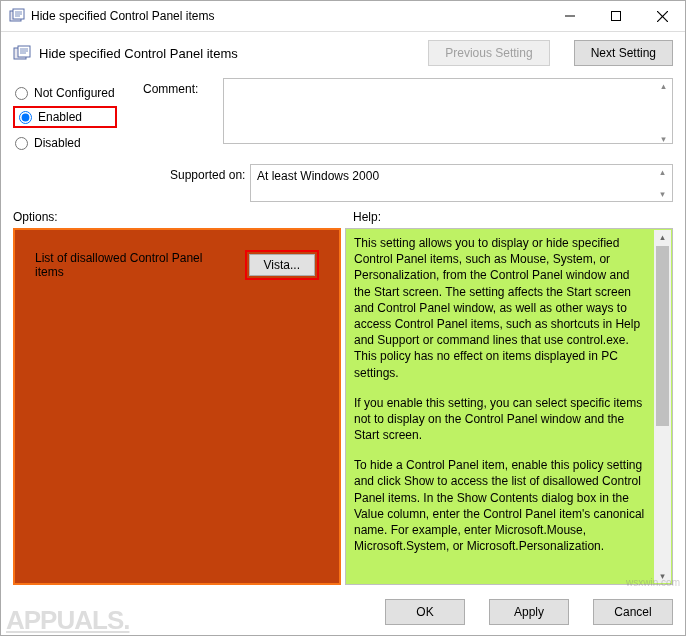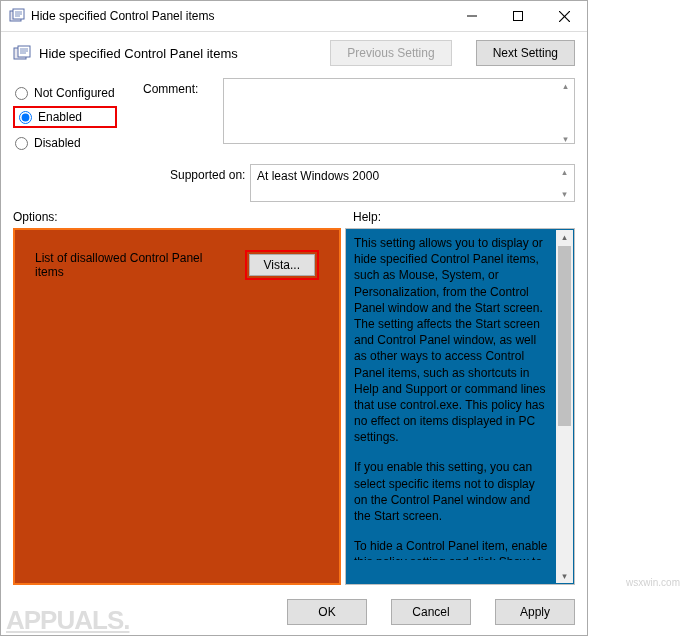--- a/index.html
+++ b/index.html
@@ -6,21 +6,21 @@
     body {
       font-family: "Segoe UI", Tahoma, sans-serif;
       font-size: 12px;
       background: #fff;
       width: 686px;
       height: 636px;
       overflow: hidden;
       position: relative;
     }
     .window {
-      width: 588px;
+      width: 686px;
       height: 636px;
       background: #fff;
       border: 1px solid #aaa;
       display: flex;
       flex-direction: column;
     }
     .titlebar {
       height: 31px;
       display: flex;
       align-items: center;
@@ -156,21 +156,21 @@
     .show-btn {
       border: 1px solid #adadad;
       background: #e1e1e1;
       padding: 3px 14px;
       font-size: 12px;
       font-family: inherit;
     }
     .help-panel {
       flex: 1;
       border: 1px solid #c0c0c0;
-      background: #0369a1;
+      background: #bef264;
       padding: 6px 4px 24px 8px;
       position: relative;
       overflow: hidden;
     }
     .help-text {
       font-size: 12px;
       line-height: 1.35;
       padding-right: 20px;
       height: 100%;
       overflow: hidden;
@@ -336,20 +336,20 @@
       <div class="help-scroll">
         <div class="arr up">▴</div>
         <div class="thumb"></div>
         <div class="arr dn">▾</div>
       </div>
     </div>
   </div>
 
   <div class="footer">
     <button class="btn">OK</button>
+    <button class="btn">Apply</button>
     <button class="btn">Cancel</button>
-    <button class="btn">Apply</button>
   </div>
 
 </div>
 
 <div class="watermark">APPUALS.</div>
 <div class="wm-small">wsxwin.com</div>
 
 </body></html>

